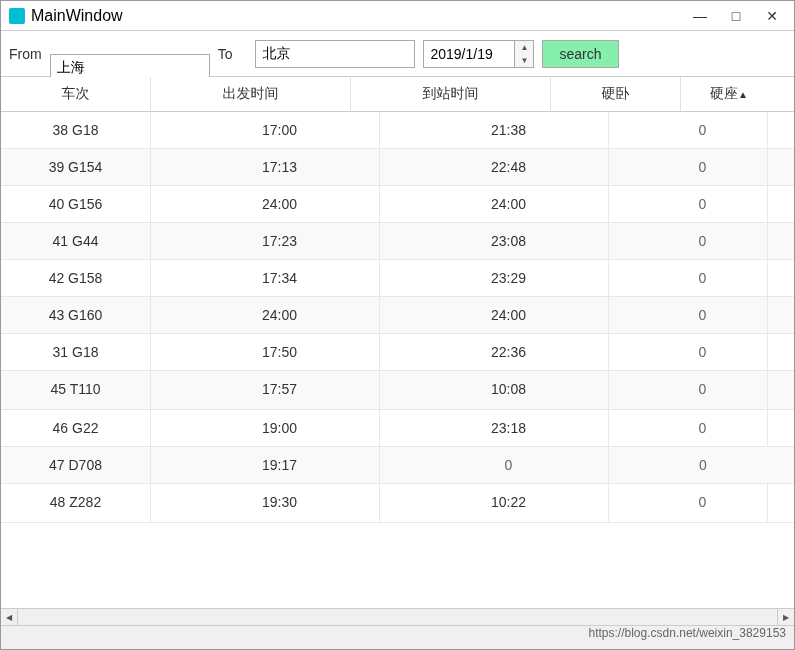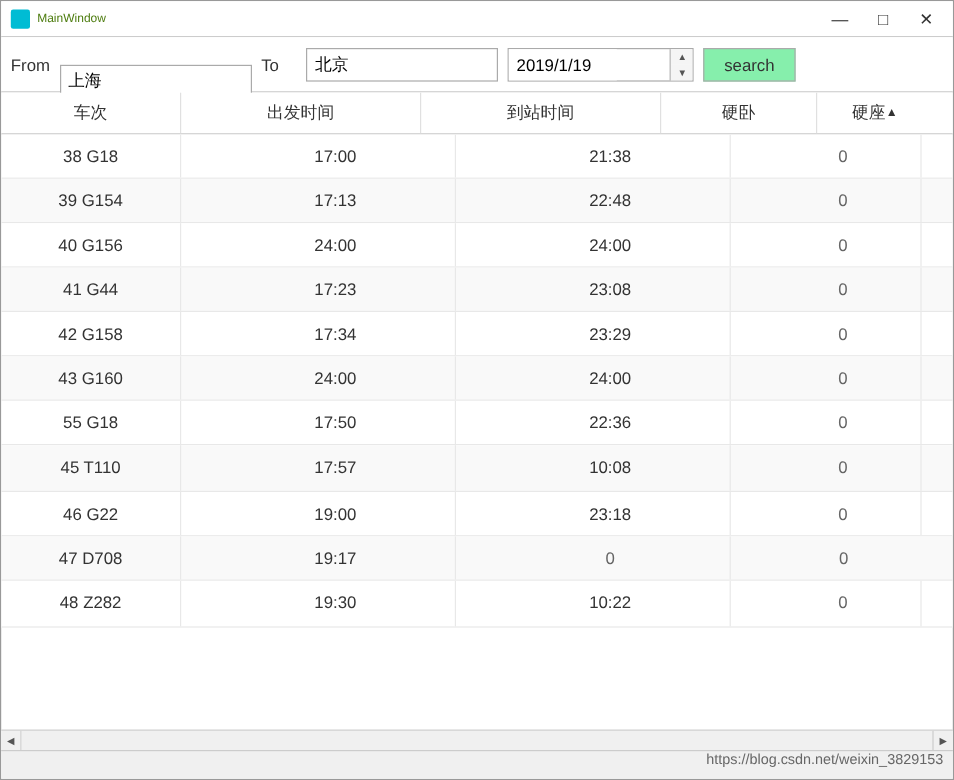--- a/index.html
+++ b/index.html
@@ -39,22 +39,22 @@
     .title-bar-icon {
       width: 16px;
       height: 16px;
       background: #00bcd4;
       margin-right: 6px;
       border-radius: 2px;
     }
 
     .title-bar-title {
       flex: 1;
-      font-size: 10px;
-      color: #4d7c0f;
+      font-size: 16px;
+      color: #000000;
     }
 
     .title-bar-controls {
       display: flex;
       gap: 8px;
     }
 
     .title-bar-btn {
       width: 28px;
       height: 20px;
@@ -100,21 +100,20 @@
     .to-input {
       width: 160px;
       margin-left: 15px;
     }
 
     .date-container {
       display: flex;
       align-items: center;
       border: 1px solid #aaa;
       height: 28px;
-      gap: 44px;
     }
 
     .date-input {
       height: 26px;
       border: none;
       padding: 2px 6px;
       font-size: 14px;
       font-family: inherit;
       outline: none;
       width: 90px;
@@ -374,21 +373,21 @@
       <div class="table-cell num">0</div>
     </div>
         <div class="table-row">
       <div class="table-cell">43 G160</div>
       <div class="table-cell">24:00</div>
       <div class="table-cell">24:00</div>
       <div class="table-cell num">0</div>
       <div class="table-cell num">0</div>
     </div>
         <div class="table-row">
-      <div class="table-cell">55 G18</div>
+      <div class="table-cell">31 G18</div>
       <div class="table-cell">17:50</div>
       <div class="table-cell">22:36</div>
       <div class="table-cell num">0</div>
       <div class="table-cell num">0</div>
     </div>
         <div class="table-row">
       <div class="table-cell">45 T110</div>
       <div class="table-cell">17:57</div>
       <div class="table-cell">10:08</div>
       <div class="table-cell num">0</div>

